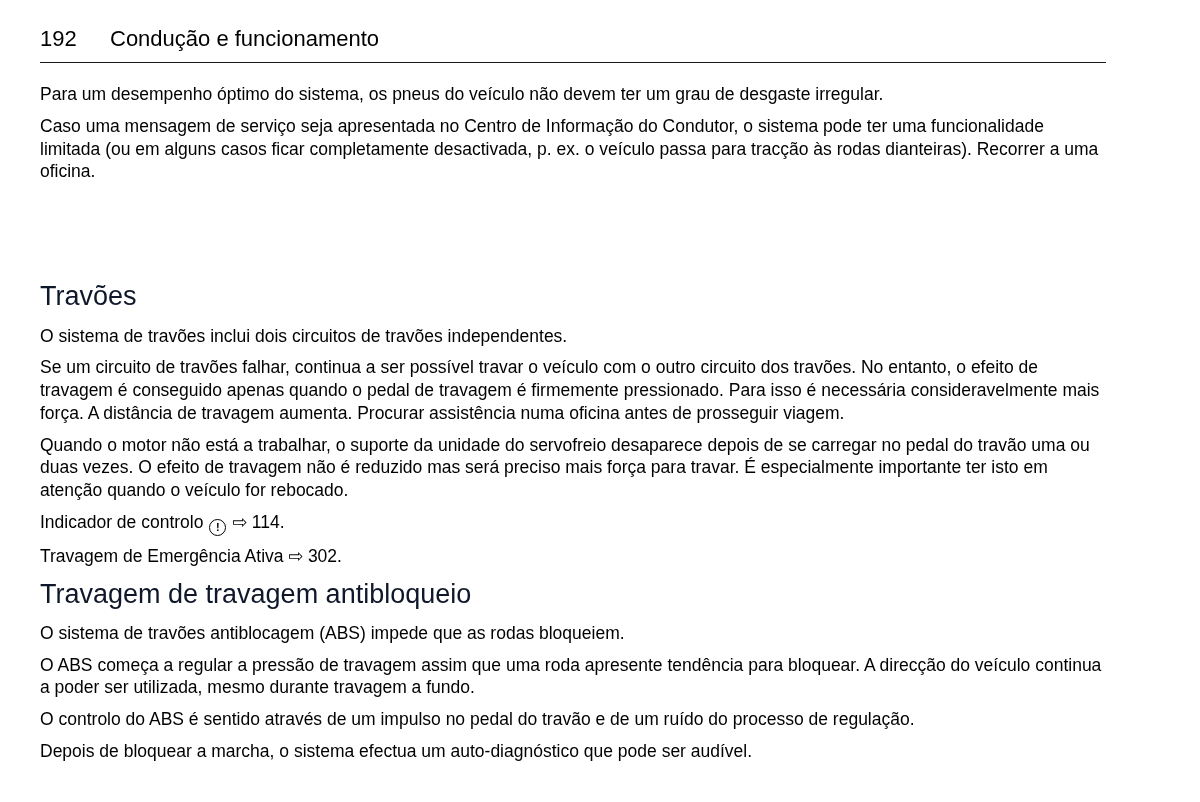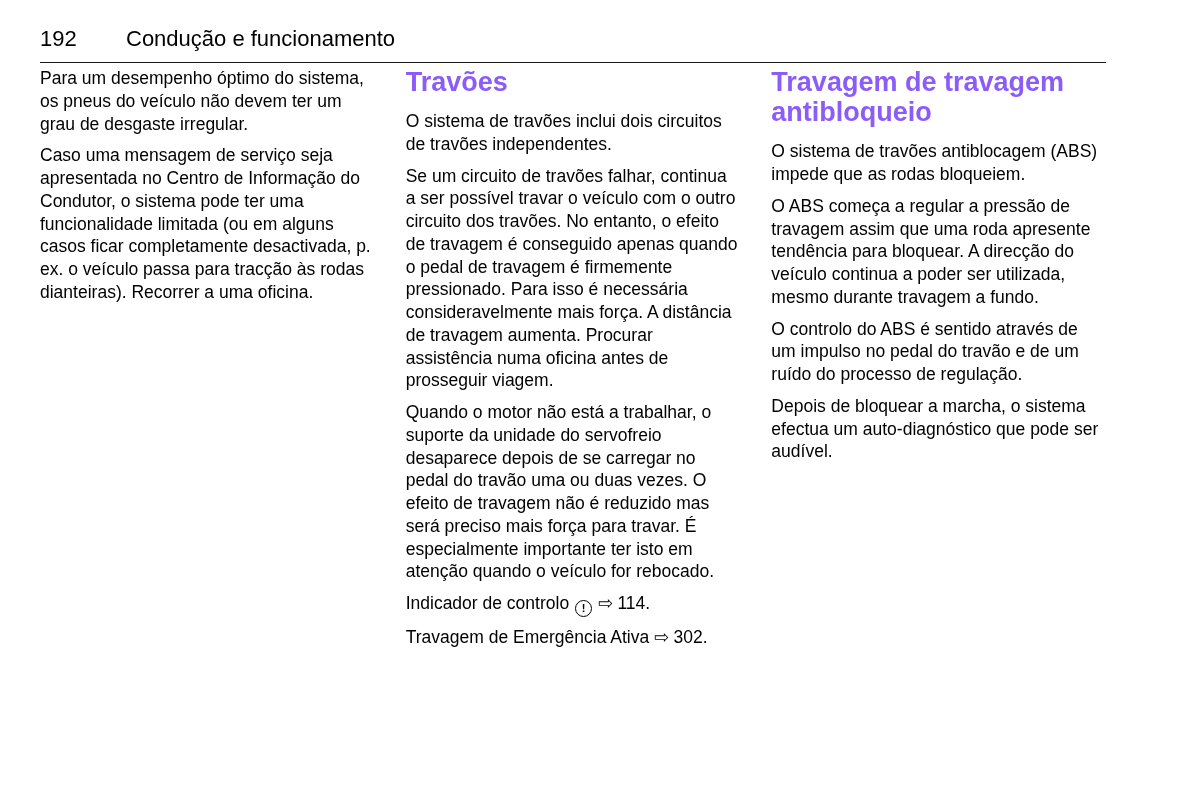--- a/index.html
+++ b/index.html
@@ -10,59 +10,60 @@
     height: 802px;
     background: #ffffff;
     color: #000000;
     font-family: "Liberation Sans", "DejaVu Sans", sans-serif;
     padding: 26px 40px 0 40px;
     overflow: hidden;
   }
   .page-header {
     display: flex;
     align-items: baseline;
-    gap: 48px;
+    gap: 32px;
     font-size: 22px;
     line-height: 26px;
     color: #000;
   }
   .page-number { min-width: 38px; }
   .header-rule {
     width: 1066px;
     border: 0;
     border-top: 1.6px solid #1a1a1a;
     margin: 10px 0 0 0;
     height: 0;
   }
   .content {
     display: flex;
-    margin-top: 4px;
+    margin-top: 20px;
     width: 1066px;
     height: 692px;
-    align-items: flex-start;
+    align-items: flex-end;
+    flex-direction: column;
   }
   .col { flex: 1 1 0; min-width: 0; }
   .divider {
     width: 1px;
     background: #444;
     margin: 2px 15px 0 15px;
     flex: 0 0 auto;
   }
   .col p {
     margin: 0 0 9px 0;
     font-size: 17.5px;
     line-height: 1.3;
     color: #000;
   }
   .section-heading {
     font-size: 27px;
-    font-weight: bold;
+    font-weight: normal;
     line-height: 1.12;
     margin: 0 0 13px 0;
-    color: #8b5cf6;
+    color: #0f172a;
   }
   .brake-icon {
     display: inline-flex;
     align-items: center;
     justify-content: center;
     width: 17px;
     height: 17px;
     border: 1.7px solid #000;
     border-radius: 50%;
     font-size: 11px;

